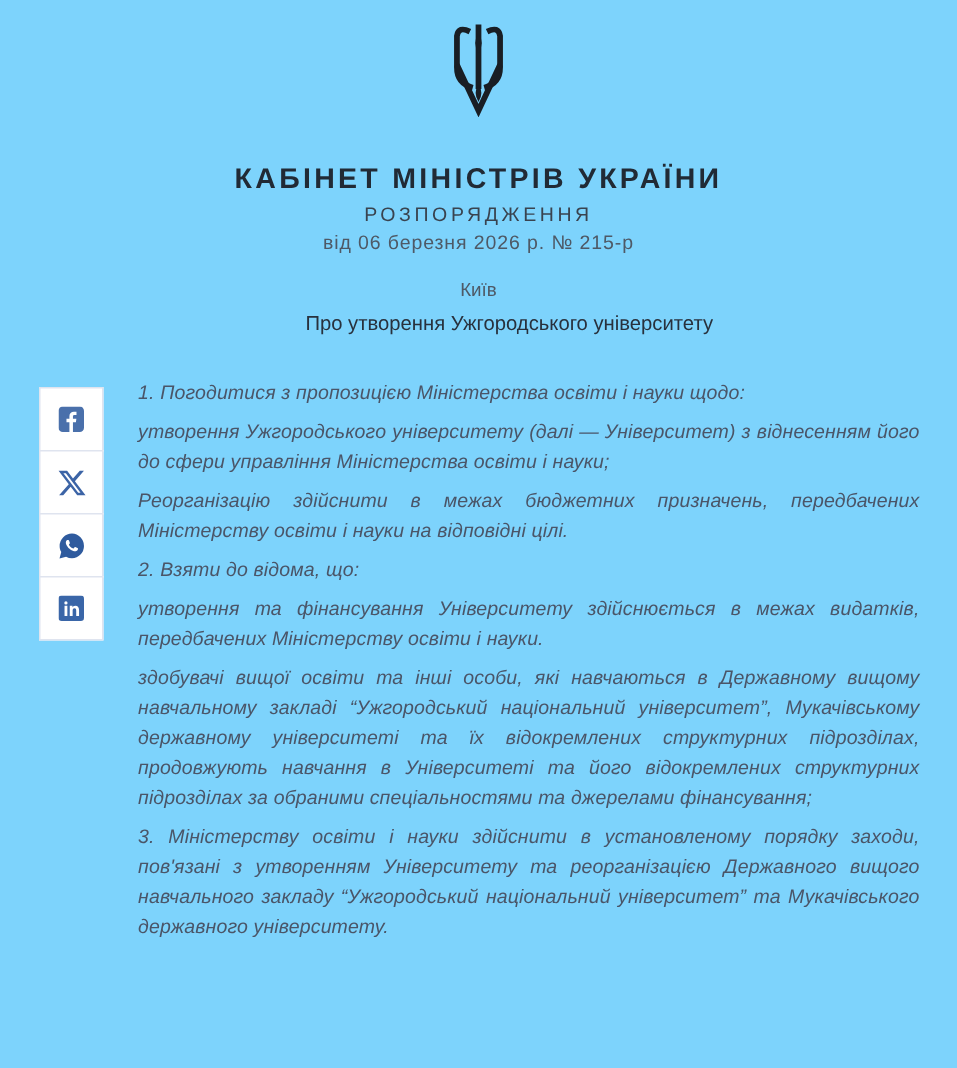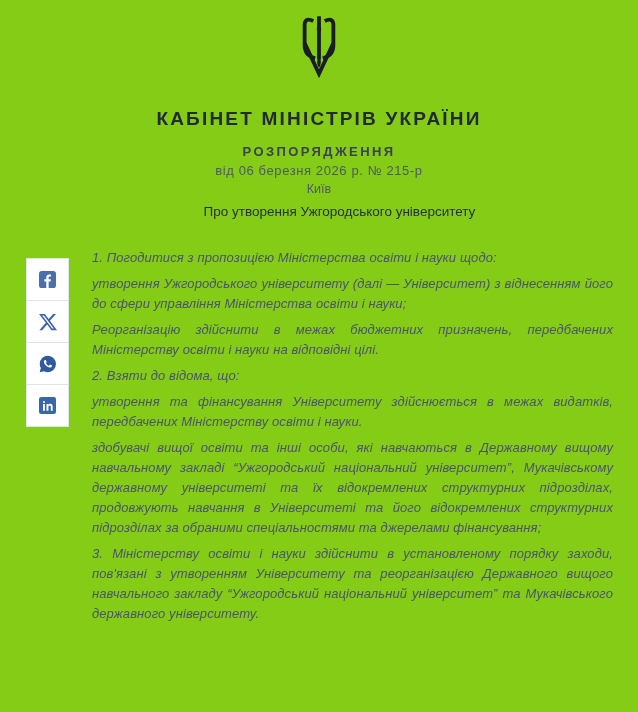--- a/index.html
+++ b/index.html
@@ -1,50 +1,50 @@
 <!DOCTYPE html>
 <html><head>
 <meta charset="utf-8">
 <style>
   * { box-sizing: border-box; }
   html, body { margin: 0; padding: 0; background: #ffffff; }
   .page {
     position: relative;
     width: 638px;
     height: 712px;
-    background: #84cc16;
+    background: #7dd3fc;
     font-family: "Liberation Sans", sans-serif;
     overflow: hidden;
   }
 
   
   .doc-header { text-align: center; padding-top: 13px; }
   .emblem-wrap { display: block; }
   .org-title {
     margin-top: 26px;
     font-size: 19px;
     font-weight: 700;
     letter-spacing: 2.2px;
     color: #212a35;
   }
   .doc-type {
-    margin-top: 14px;
+    margin-top: 4px;
     font-size: 13px;
-    font-weight: 700;
+    font-weight: 400;
     letter-spacing: 2.4px;
     color: #39434f;
   }
   .date-line {
     margin-top: 4px;
     font-size: 13px;
     letter-spacing: 0.6px;
     color: #4e5966;
   }
   .city {
-    margin-top: 4px;
+    margin-top: 17px;
     font-size: 12.5px;
     color: #4e5966;
   }
   .doc-title {
     margin-top: 8px;
     font-size: 13.5px;
     font-weight: 400;
     color: #28313d;
     margin-left: 41px;
   }

